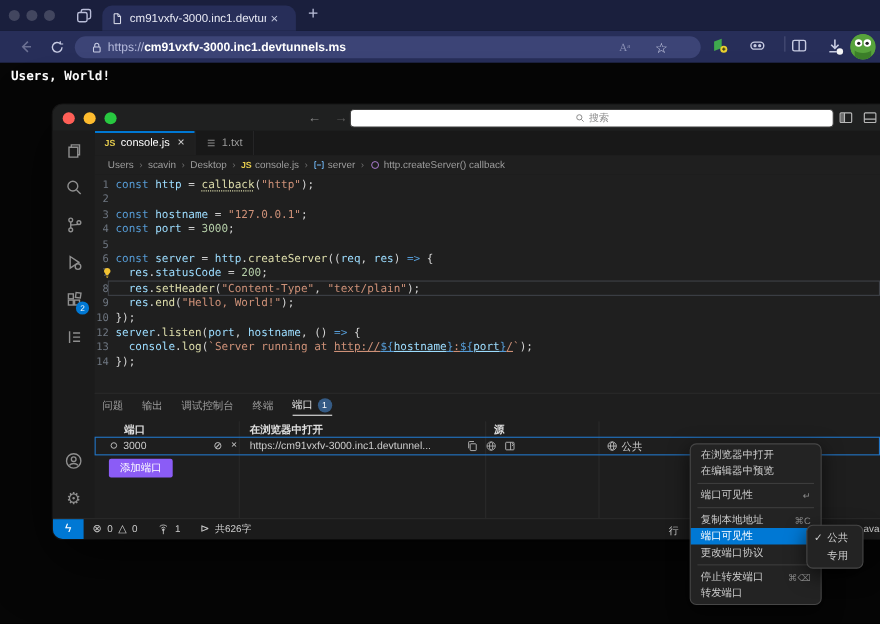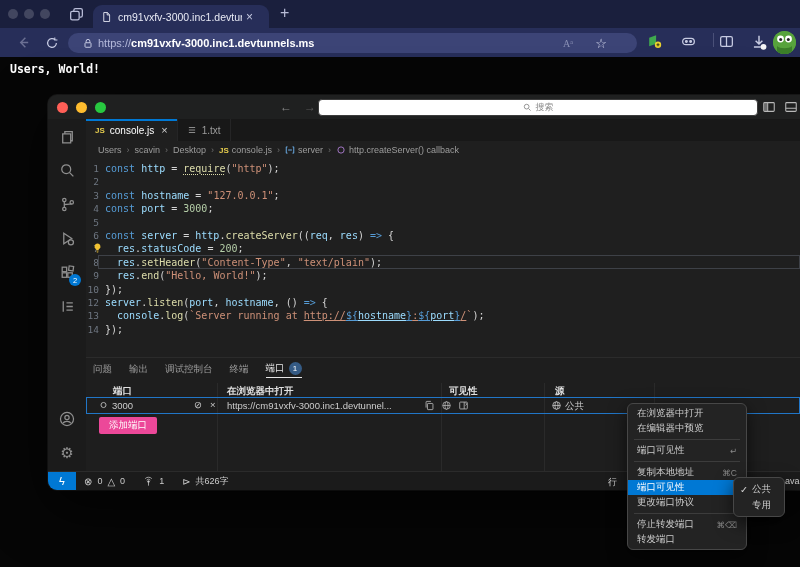--- a/index.html
+++ b/index.html
@@ -90,21 +90,21 @@
   .pcol:nth-child(1){width:132px;padding-left:27px;}
   .pcol:nth-child(2){width:224px;padding-left:9px;}
   .pcol:nth-child(3){width:103px;padding-left:7px;}
   .pcol:nth-child(4){width:110px;padding-left:10px;}
   .pcol:nth-child(5){flex:1;padding-left:10px;border-right:none;}
   .port-row{position:absolute;left:0;top:39px;right:0;height:17px;border:1px solid #2176c7;box-sizing:border-box;
             font-size:9.5px;color:#cccccc;}
   .port-row span{position:absolute;top:2px;}
   .prow-ic{position:absolute;top:3px;display:flex;color:#b6b6b6;}
   .addr{font-size:9.5px;}
-  .add-port{position:absolute;left:13px;top:59px;height:17px;background:#ec4899;color:#fff;border:none;
+  .add-port{position:absolute;left:13px;top:59px;height:17px;background:#8b5cf6;color:#fff;border:none;
             font-size:9.5px;padding:0 10px;border-radius:2px;font-family:inherit;}
 
   .vs-status{position:absolute;left:0;bottom:0;right:0;height:18px;background:#1b1b1b;border-top:1px solid #2b2b2b;
              font-size:9px;color:#cccccc;}
   .remote{position:absolute;left:0;top:0;width:28px;height:18px;background:#0078d4;color:#fff;
           display:flex;align-items:center;justify-content:center;font-size:11px;}
   .sb-left{position:absolute;left:36px;top:0;height:18px;display:flex;align-items:center;gap:5px;}
   .sb-ic{font-size:10px;color:#cccccc;}
   .sb-gap{width:8px;}
   .sb-frag-line{position:absolute;left:560px;top:4px;}
@@ -351,21 +351,21 @@
         <span class="bc-ic">
           <svg width="10" height="10" viewBox="0 0 16 16" fill="none" stroke="#b180d7" stroke-width="1.4">
             <circle cx="8" cy="8" r="5"></circle>
           </svg>
         </span>
         <span>http.createServer() callback</span>
       </div>
 
     <div class="vs-editor">
       <div id="code-lines">
-          <div class="code-line"><span class="ln">1</span><span class="lc"><span class="tk-kw">const </span><span class="tk-var">http</span><span class="tk-p"> = </span><span class="tk-fn tk-udot">require</span><span class="tk-p">(</span><span class="tk-str">"http"</span><span class="tk-p">);</span></span></div>
+          <div class="code-line"><span class="ln">1</span><span class="lc"><span class="tk-kw">const </span><span class="tk-var">http</span><span class="tk-p"> = </span><span class="tk-fn tk-udot">callback</span><span class="tk-p">(</span><span class="tk-str">"http"</span><span class="tk-p">);</span></span></div>
           <div class="code-line"><span class="ln">2</span><span class="lc"></span></div>
           <div class="code-line"><span class="ln">3</span><span class="lc"><span class="tk-kw">const </span><span class="tk-var">hostname</span><span class="tk-p"> = </span><span class="tk-str">"127.0.0.1"</span><span class="tk-p">;</span></span></div>
           <div class="code-line"><span class="ln">4</span><span class="lc"><span class="tk-kw">const </span><span class="tk-var">port</span><span class="tk-p"> = </span><span class="tk-num">3000</span><span class="tk-p">;</span></span></div>
           <div class="code-line"><span class="ln">5</span><span class="lc"></span></div>
           <div class="code-line"><span class="ln">6</span><span class="lc"><span class="tk-kw">const </span><span class="tk-var">server</span><span class="tk-p"> = </span><span class="tk-var">http</span><span class="tk-p">.</span><span class="tk-fn">createServer</span><span class="tk-p">((</span><span class="tk-var">req</span><span class="tk-p">, </span><span class="tk-var">res</span><span class="tk-p">) </span><span class="tk-kw">=&gt;</span><span class="tk-p"> {</span></span></div>
           <div class="code-line"><span class="ln">7</span><span class="lc"><span class="tk-p">  </span><span class="tk-var">res</span><span class="tk-p">.</span><span class="tk-var">statusCode</span><span class="tk-p"> = </span><span class="tk-num">200</span><span class="tk-p">;</span></span></div>
           <div class="code-line current"><span class="ln">8</span><span class="lc"><span class="tk-p">  </span><span class="tk-var">res</span><span class="tk-p">.</span><span class="tk-fn">setHeader</span><span class="tk-p">(</span><span class="tk-str">"Content-Type"</span><span class="tk-p">, </span><span class="tk-str">"text/plain"</span><span class="tk-p">);</span></span></div>
           <div class="code-line"><span class="ln">9</span><span class="lc"><span class="tk-p">  </span><span class="tk-var">res</span><span class="tk-p">.</span><span class="tk-fn">end</span><span class="tk-p">(</span><span class="tk-str">"Hello, World!"</span><span class="tk-p">);</span></span></div>
           <div class="code-line"><span class="ln">10</span><span class="lc"><span class="tk-p">});</span></span></div>
           <div class="code-line"><span class="ln">12</span><span class="lc"><span class="tk-var">server</span><span class="tk-p">.</span><span class="tk-fn">listen</span><span class="tk-p">(</span><span class="tk-var">port</span><span class="tk-p">, </span><span class="tk-var">hostname</span><span class="tk-p">, () </span><span class="tk-kw">=&gt;</span><span class="tk-p"> {</span></span></div>
@@ -396,21 +396,20 @@
             <span>终端</span>
           </div>
           <div class="ptab active">
             <span>端口</span>
             <span class="pbadge">1</span>
           </div>
         </div>
       <div class="ports-cols" id="ports-headers">
           <div class="pcol">端口</div>
           <div class="pcol">在浏览器中打开</div>
-          <div class="pcol">可见性</div>
           <div class="pcol">源</div>
         </div>
       <div class="port-row">
         <span class="prow-ic" style="left:12px">
           <svg width="9" height="10" viewBox="0 0 16 16" fill="none" stroke="#bbb" stroke-width="1.6">
               <circle cx="8" cy="8" r="4.5"></circle>
             </svg>
         </span>
         <span style="left:25px">3000</span>
         <span style="left:107px;top:1px">⊘</span>

